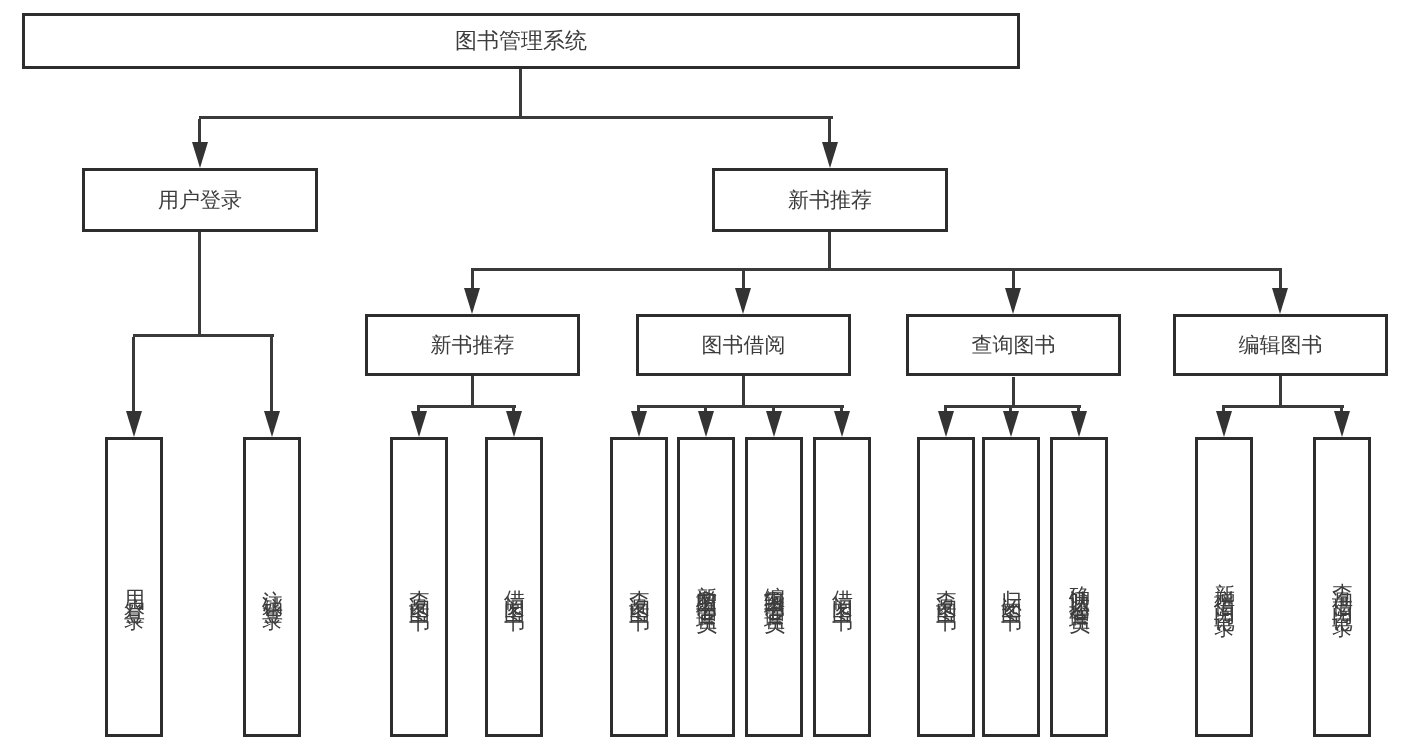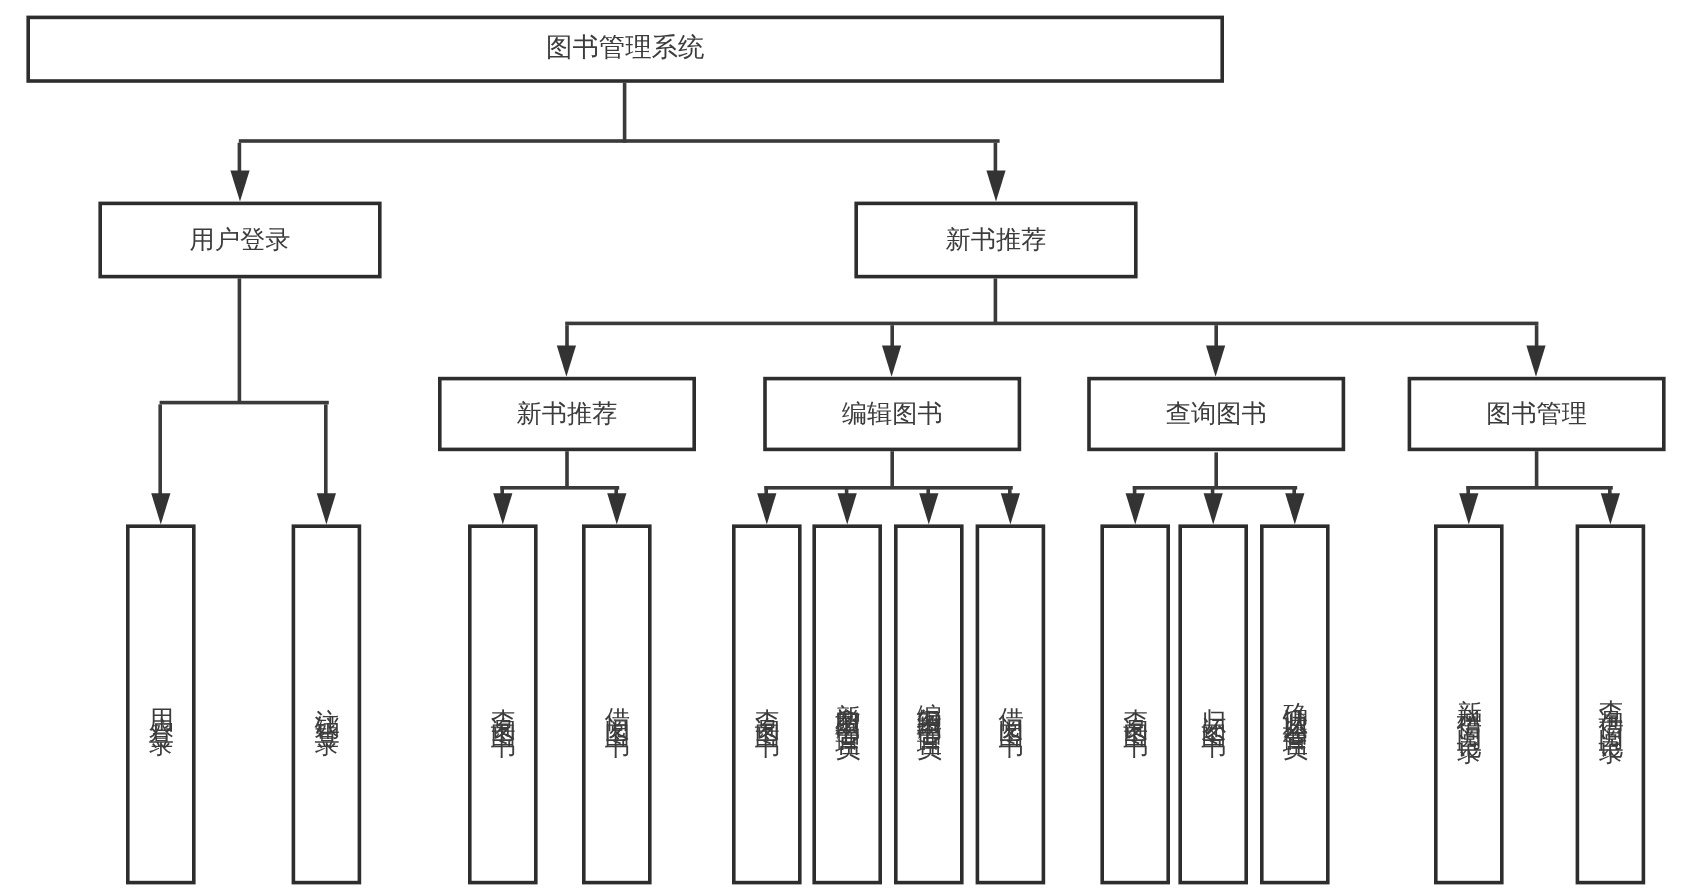--- a/index.html
+++ b/index.html
@@ -65,27 +65,27 @@
   <div class="arrow" style="left:735px;top:288px;"></div>
   <div class="ln" style="left:1012px;top:271px;width:3px;height:19px;"></div>
   <div class="arrow" style="left:1005px;top:288px;"></div>
   <div class="ln" style="left:1279px;top:271px;width:3px;height:19px;"></div>
   <div class="arrow" style="left:1272px;top:288px;"></div>
 
   <div class="box" style="left:365px;top:314px;width:215px;height:62px;">
     <span>新书推荐</span>
   </div>
   <div class="box" style="left:636px;top:314px;width:215px;height:62px;">
-    <span>编辑图书</span>
+    <span>图书借阅</span>
   </div>
   <div class="box" style="left:906px;top:314px;width:215px;height:62px;">
     <span>查询图书</span>
   </div>
   <div class="box" style="left:1173px;top:314px;width:215px;height:62px;">
-    <span>图书管理</span>
+    <span>编辑图书</span>
   </div>
 
   <div class="ln" style="left:471px;top:376px;width:3px;height:31px;"></div>
   <div class="ln" style="left:417px;top:405px;width:99px;height:3px;"></div>
   <div class="ln" style="left:417px;top:405px;width:3px;height:8px;"></div>
   <div class="arrow" style="left:411px;top:411px;"></div>
   <div class="ln" style="left:512px;top:405px;width:3px;height:8px;"></div>
   <div class="arrow" style="left:506px;top:411px;"></div>
 
   <div class="ln" style="left:742px;top:376px;width:3px;height:31px;"></div>

